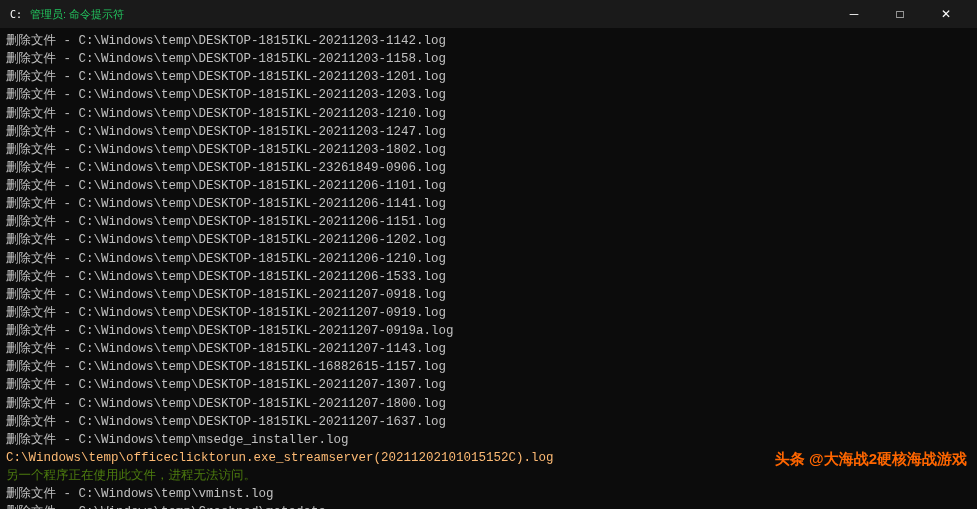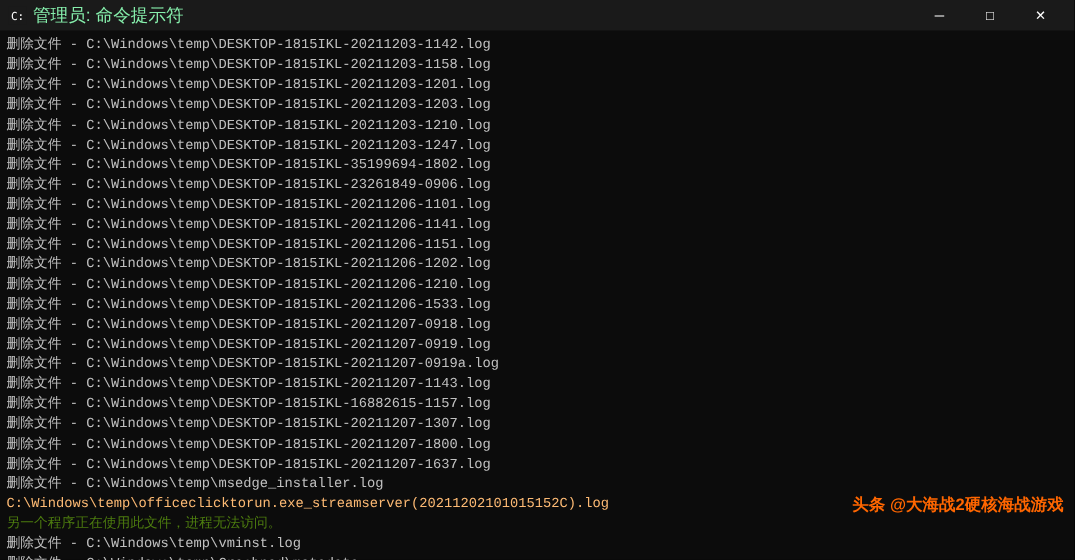--- a/index.html
+++ b/index.html
@@ -37,23 +37,23 @@
 
     .title-bar-icon {
       width: 16px;
       height: 16px;
       display: flex;
       align-items: center;
       justify-content: center;
     }
 
     .title-bar-title {
-      color: #86efac;
+      color: #22c55e;
       font-family: 'Microsoft YaHei', 'SimHei', sans-serif;
-      font-size: 16px;
+      font-size: 11px;
     }
 
     .title-bar-controls {
       display: flex;
       gap: 0;
     }
 
     .title-btn {
       width: 46px;
       height: 28px;
@@ -116,21 +116,21 @@
     </div>
   </div>
 
   <div class="console-area">
     <div class="console-text" id="console-output"><span>删除文件 - C:\Windows\temp\DESKTOP-1815IKL-20211203-1142.log</span>
 <span>删除文件 - C:\Windows\temp\DESKTOP-1815IKL-20211203-1158.log</span>
 <span>删除文件 - C:\Windows\temp\DESKTOP-1815IKL-20211203-1201.log</span>
 <span>删除文件 - C:\Windows\temp\DESKTOP-1815IKL-20211203-1203.log</span>
 <span>删除文件 - C:\Windows\temp\DESKTOP-1815IKL-20211203-1210.log</span>
 <span>删除文件 - C:\Windows\temp\DESKTOP-1815IKL-20211203-1247.log</span>
-<span>删除文件 - C:\Windows\temp\DESKTOP-1815IKL-35199694-1802.log</span>
+<span>删除文件 - C:\Windows\temp\DESKTOP-1815IKL-20211203-1802.log</span>
 <span>删除文件 - C:\Windows\temp\DESKTOP-1815IKL-23261849-0906.log</span>
 <span>删除文件 - C:\Windows\temp\DESKTOP-1815IKL-20211206-1101.log</span>
 <span>删除文件 - C:\Windows\temp\DESKTOP-1815IKL-20211206-1141.log</span>
 <span>删除文件 - C:\Windows\temp\DESKTOP-1815IKL-20211206-1151.log</span>
 <span>删除文件 - C:\Windows\temp\DESKTOP-1815IKL-20211206-1202.log</span>
 <span>删除文件 - C:\Windows\temp\DESKTOP-1815IKL-20211206-1210.log</span>
 <span>删除文件 - C:\Windows\temp\DESKTOP-1815IKL-20211206-1533.log</span>
 <span>删除文件 - C:\Windows\temp\DESKTOP-1815IKL-20211207-0918.log</span>
 <span>删除文件 - C:\Windows\temp\DESKTOP-1815IKL-20211207-0919.log</span>
 <span>删除文件 - C:\Windows\temp\DESKTOP-1815IKL-20211207-0919a.log</span>

